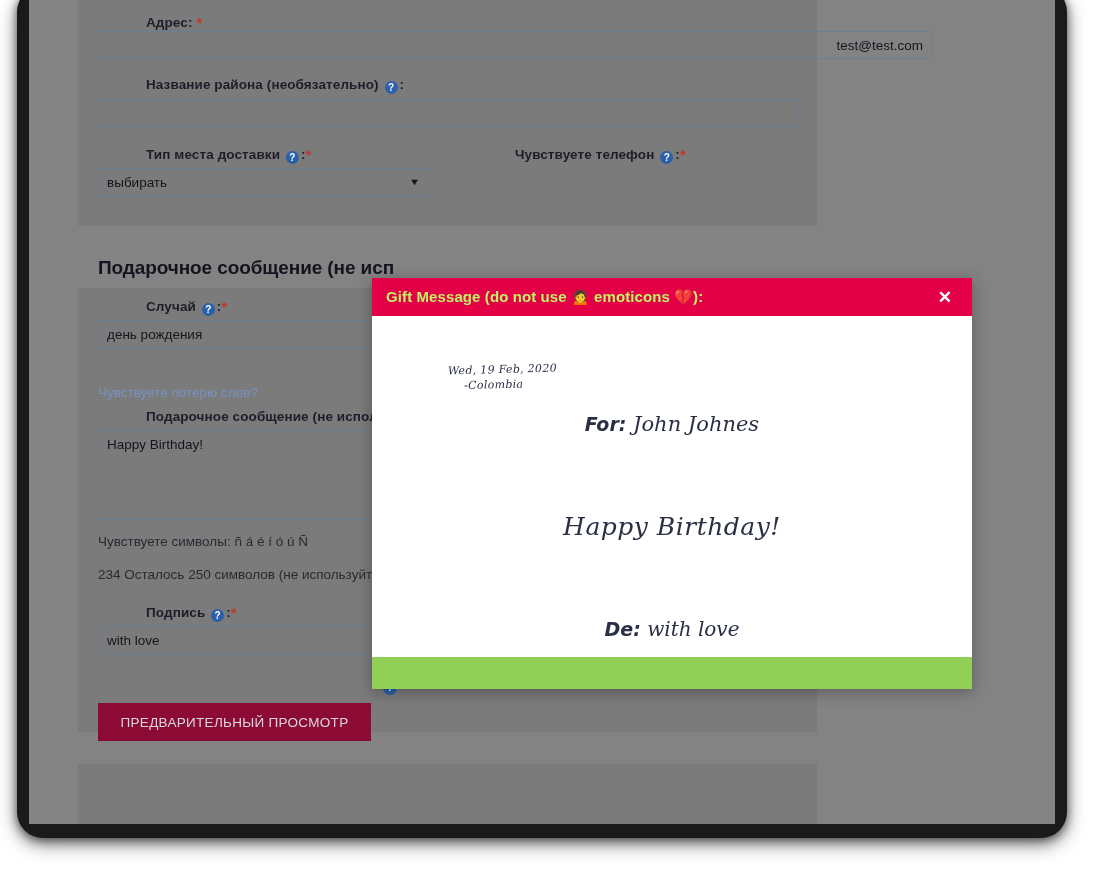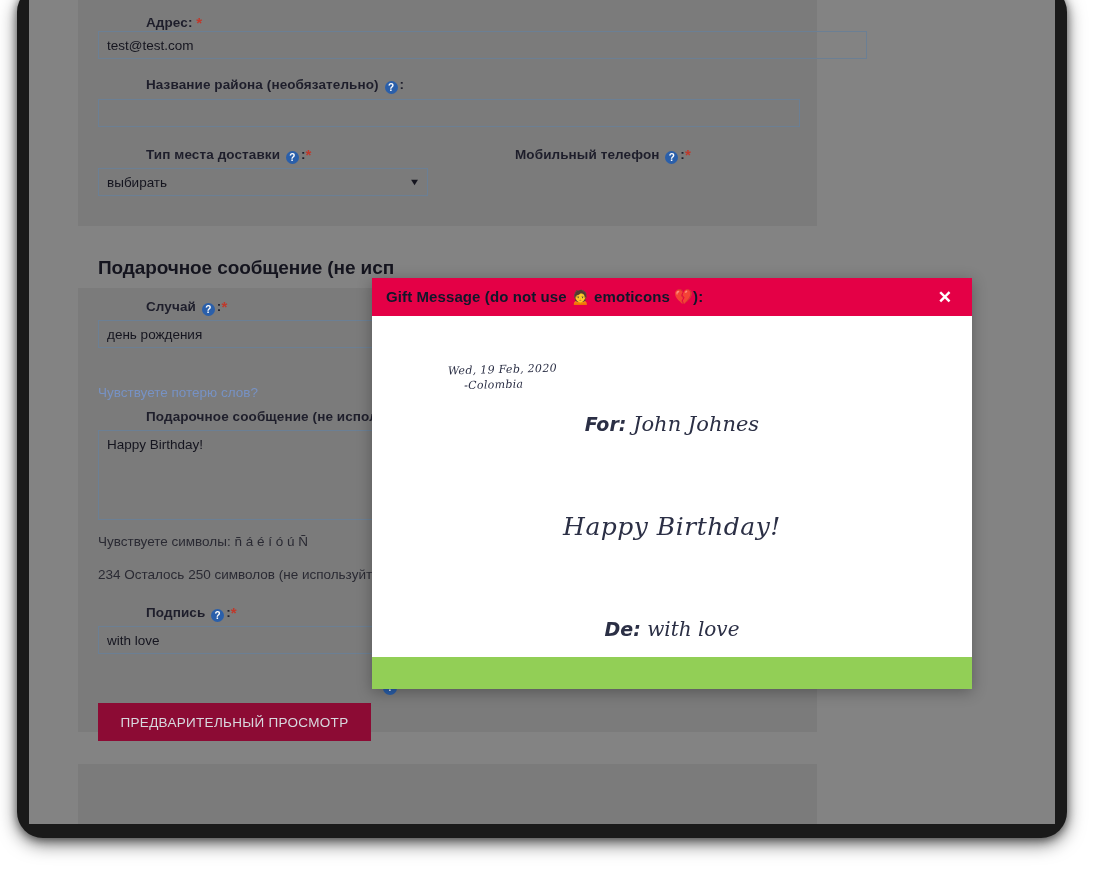--- a/index.html
+++ b/index.html
@@ -173,21 +173,21 @@
   }
   #modal-header {
     position: relative;
     height: 38px;
     background: #e40046;
     display: flex;
     align-items: center;
     padding: 0 14px;
   }
   #modal-title {
-    color: #0f172a;
+    color: #bef264;
     font-size: 15px;
     font-weight: bold;
     letter-spacing: 0.1px;
     font-family: "Liberation Sans", sans-serif;
   }
   #modal-close {
     position: absolute;
     right: 14px;
     top: 50%;
     transform: translateY(-50%);
@@ -267,39 +267,39 @@
   <div id="viewport">
 
     <div id="page">
 
       <div class="panel" style="left:49px; top:-12px; width:739px; height:240px;">
 
         <div class="field-label" style="position:absolute; left:20px; top:28px;">
           <span>Адрес:</span>
           <span class="req-star">*</span>
         </div>
-        <input class="text-input" style="left: 20px; top: 45px; width: 769px; height: 28px;" value="test@test.com">
+        <input class="text-input" style="left: 20px; top: 45px; width: 834px; height: 28px; text-align: right;" value="test@test.com">
 
         <div class="field-label" style="position:absolute; left:20px; top:91px;">
           <span>Название района (необязательно)</span>
           <span class="help-icon">?</span><span>:</span>
         </div>
         <input class="text-input" style="left: 20px; top: 113px; width: 702px; height: 28px;" value="">
 
         <div class="field-label" style="position:absolute; left:20px; top:160px;">
           <span>Тип места доставки</span>
           <span class="help-icon">?</span><span>:</span><span class="req-star">*</span>
         </div>
         <div class="select-input" style="left:20px; top:182px; width:330px; height:28px;">
           <span>выбирать</span>
           <span class="caret">▼</span>
         </div>
 
         <div class="field-label" style="position:absolute; left:389px; top:160px;">
-          <span>Мобильный телефон</span>
+          <span>Чувствуете телефон</span>
           <span class="help-icon">?</span><span>:</span><span class="req-star">*</span>
         </div>
       </div>
 
       <div class="section-heading" style="left:69px; top:259px;">Подарочное сообщение (не исп</div>
 
       <div class="panel" style="left:49px; top:290px; width:739px; height:444px;">
 
         <div class="field-label" style="position:absolute; left:20px; top:10px;">
           <span>Случай</span>

